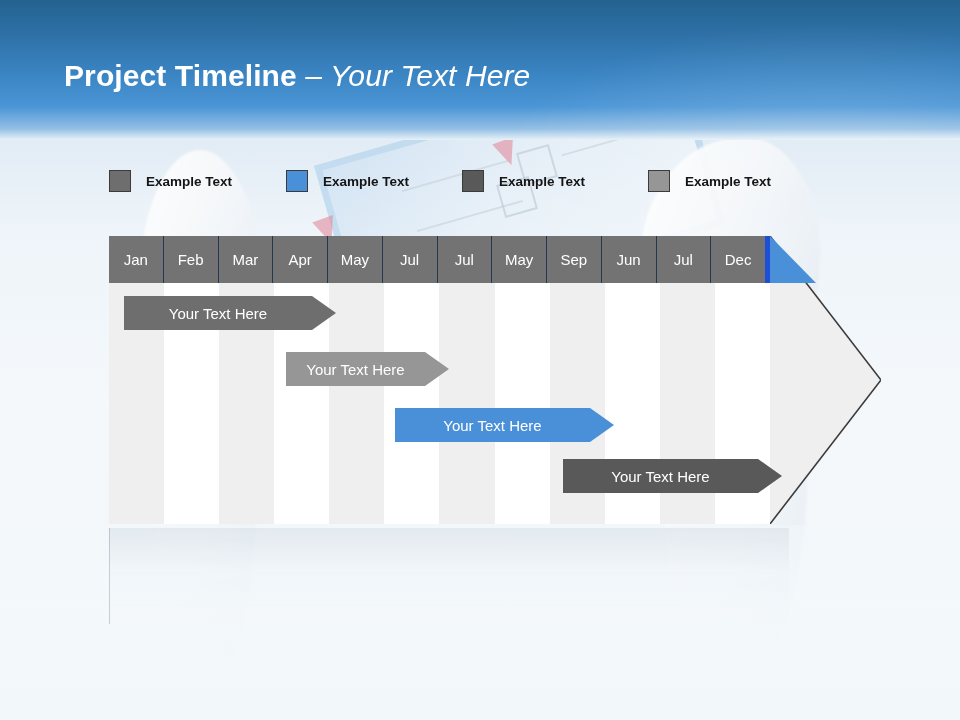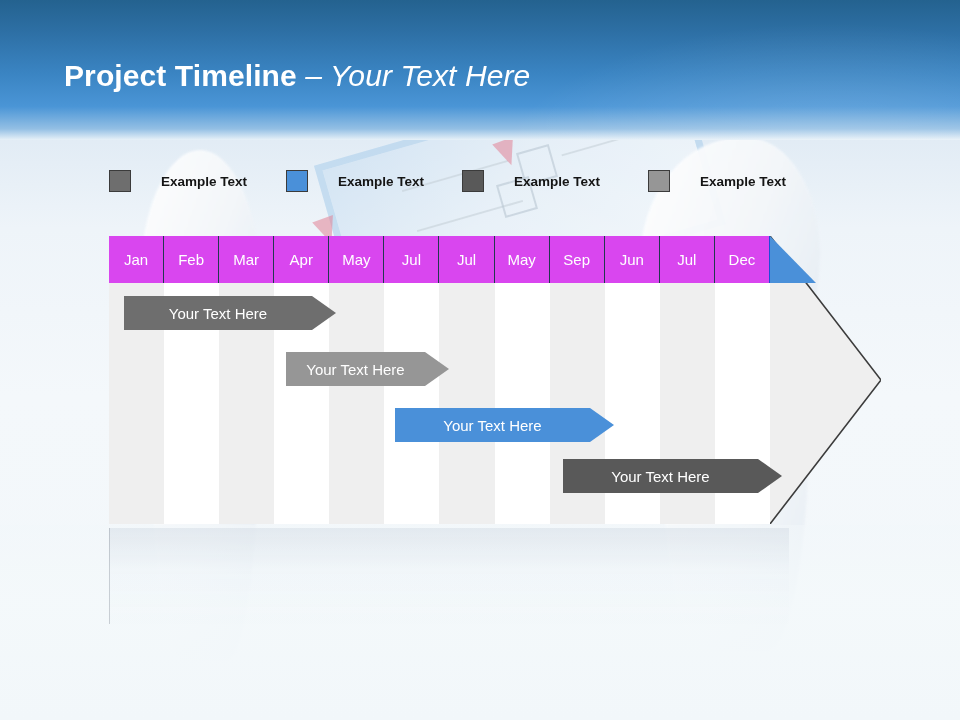--- a/index.html
+++ b/index.html
@@ -73,47 +73,47 @@
   #title .t-strong { font-weight:bold; }
   #title .t-light  { font-weight:normal;font-style:italic; }
 
   
   #legend { position:absolute; left:0; top:168px; width:960px; height:28px; z-index:4; }
   .legend-item { position:absolute; top:0; display:flex; align-items:center; height:26px; }
   .legend-swatch {
     width:22px; height:22px; border:1px solid #3b3b3b; flex:0 0 auto;
   }
   .legend-label {
-    margin-left:30px; font-size:13.5px; font-weight:bold; color:#151515; white-space:nowrap;
+    margin-left:15px; font-size:13.5px; font-weight:bold; color:#151515; white-space:nowrap;
   }
 
   
   #gantt { position:absolute; left:109px; top:236px; width:772px; height:292px; z-index:3; }
 
   #arrow-body {
     position:absolute; left:0; top:0; width:772px; height:288px;
     background:#efefef;
     -webkit-clip-path:polygon(0 0, 661px 0, 661px 0, 772px 144px, 661px 288px, 0 288px);
     clip-path:polygon(0 0, 661px 0, 772px 144px, 661px 288px, 0 288px);
   }
   #arrow-outline {
     position:absolute; left:0; top:0; width:772px; height:288px; pointer-events:none;
   }
 
   #header-row {
     position:absolute; left:0; top:0; width:661px; height:47px;
     display:flex; z-index:3;
   }
   .month-cell {
-    flex:1 1 0; height:47px; background:#d946ef;
+    flex:1 1 0; height:47px; background:#737373;
     border-right:1px solid #21384f;
     display:flex; align-items:center; justify-content:center;
     color:#ffffff; font-size:15px;
   }
-  .month-cell:last-child { border-right:1px solid #1d4ed8; }
+  .month-cell:last-child { border-right:5px solid #1d4ed8; }
   #header-tip {
     position:absolute; left:661px; top:0; width:46px; height:47px; z-index:3;
     background:#4a90d9;
     -webkit-clip-path:polygon(0 0, 0 47px, 46px 47px);
     clip-path:polygon(0 0, 0 47px, 46px 47px);
   }
 
   #grid-body { position:absolute; left:0; top:47px; width:661px; height:241px; display:flex; z-index:2; }
   .grid-col { flex:1 1 0; height:241px; }
   .grid-col.odd  { background:#efefef; }

